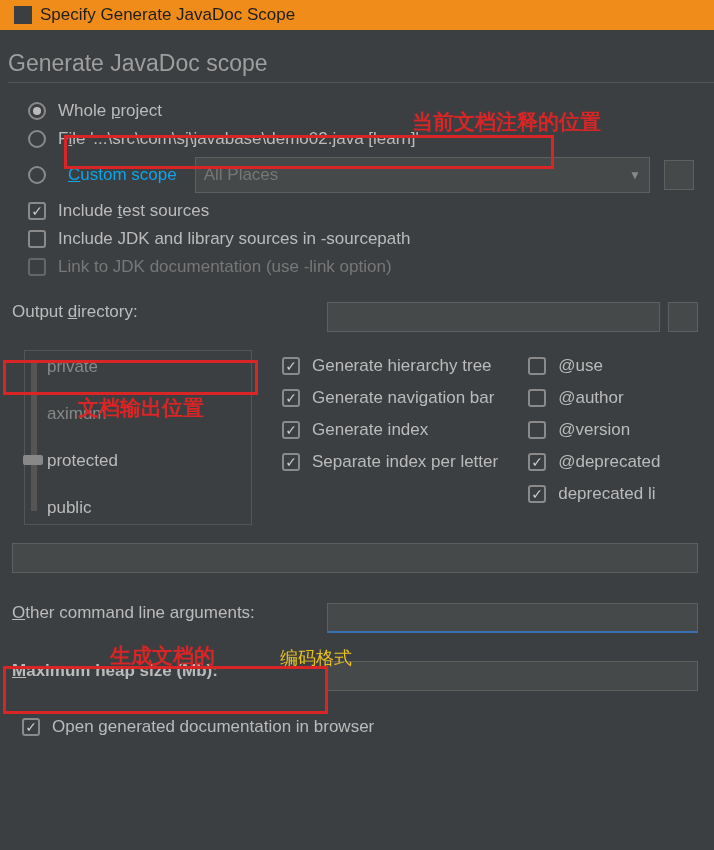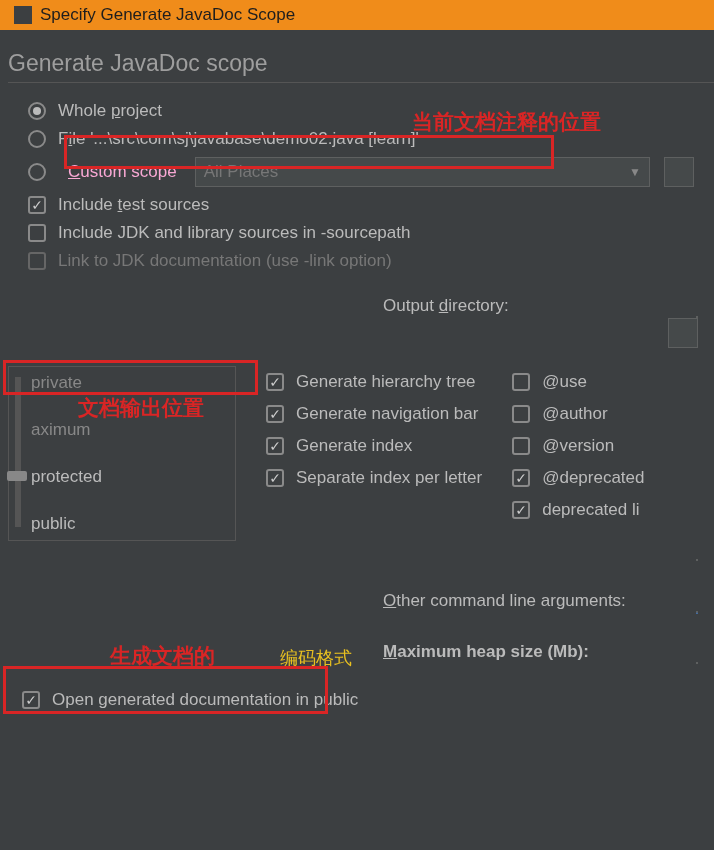--- a/index.html
+++ b/index.html
@@ -68,21 +68,21 @@
     display: inline-flex;
     align-items: center;
     justify-content: center;
     font-size: 14px;
     color: #cccccc;
   }
   .checkbox.checked::after { content: "✓"; }
   .underline-char { text-decoration: underline; }
   .combo {
     flex: 1;
-    height: 30px;
+    height: 36px;
     background: #45494a;
     border: 1px solid #5e6060;
     padding: 0 8px;
     color: #777;
     display: flex;
     align-items: center;
     justify-content: space-between;
   }
   .combo .arrow { color: #888; font-size: 12px; }
   .square-btn {
@@ -93,32 +93,31 @@
   }
   .input {
     height: 30px;
     background: #45494a;
     border: 1px solid #5e6060;
     flex: 1;
   }
   .input.blue { border-bottom: 2px solid #3b6fb3; }
   .form-row {
     display: flex;
-    align-items: flex-end;
+    align-items: flex-start;
     padding: 4px 16px 4px 12px;
     margin: 8px 0;
-    flex-direction: column;
   }
   .form-label {
     width: 315px;
     font-size: 17px;
   }
   .mid-panel {
     display: flex;
-    padding: 6px 0 6px 8px;
+    padding: 6px 0 6px 24px;
     gap: 30px;
   }
   .vis-box {
     width: 228px;
     height: 175px;
     border: 1px solid #555;
     position: relative;
     padding: 6px 8px 6px 22px;
     display: flex;
     flex-direction: column;
@@ -182,21 +181,21 @@
 
   <div class="radio-row">
     <span class="radio"></span>
     <span>
       <span>F</span><span class="underline-char">i</span><span>le '...\src\com\sj\javabase\demo02.java [learn]'</span>
     </span>
   </div>
 
   <div class="radio-row" style="gap:10px;">
     <span class="radio"></span>
-    <span style="color:#f9a8d4;">
+    <span style="color:#0ea5e9;">
       <span class="underline-char">C</span><span>ustom scope</span>
     </span>
     <div class="combo" style="margin-left:8px;">
       <span>All Places</span>
       <span class="arrow">▼</span>
     </div>
     <div class="square-btn"></div>
   </div>
 
   <div class="check-row">
@@ -291,21 +290,21 @@
 
 <div class="form-row" style="margin-top:20px;font-weight:bold;">
   <span class="form-label">
     <span class="underline-char">M</span><span>aximum heap size (Mb):</span>
   </span>
   <div class="input"></div>
 </div>
 
 <div class="check-row" style="padding:14px 0 0 22px;">
   <span class="checkbox checked"></span>
-  <span>Open generated documentation in public</span>
+  <span>Open generated documentation in browser</span>
 </div>
 
 <div class="annot" style="left:412px; top:108px;">当前文档注释的位置</div>
 <div class="annot" style="left:78px; top:394px;">文档输出位置</div>
 <div class="annot" style="left:110px; top:642px;">生成文档的</div>
 <div class="annot yellow" style="left:280px; top:646px; font-size:18px; font-weight:normal;">编码格式</div>
 
 <div class="redbox" style="left:64px; top:135px; width:490px; height:34px;"></div>
 <div class="redbox" style="left:3px; top:360px; width:255px; height:35px;"></div>
 <div class="redbox" style="left:3px; top:666px; width:325px; height:48px;"></div>

